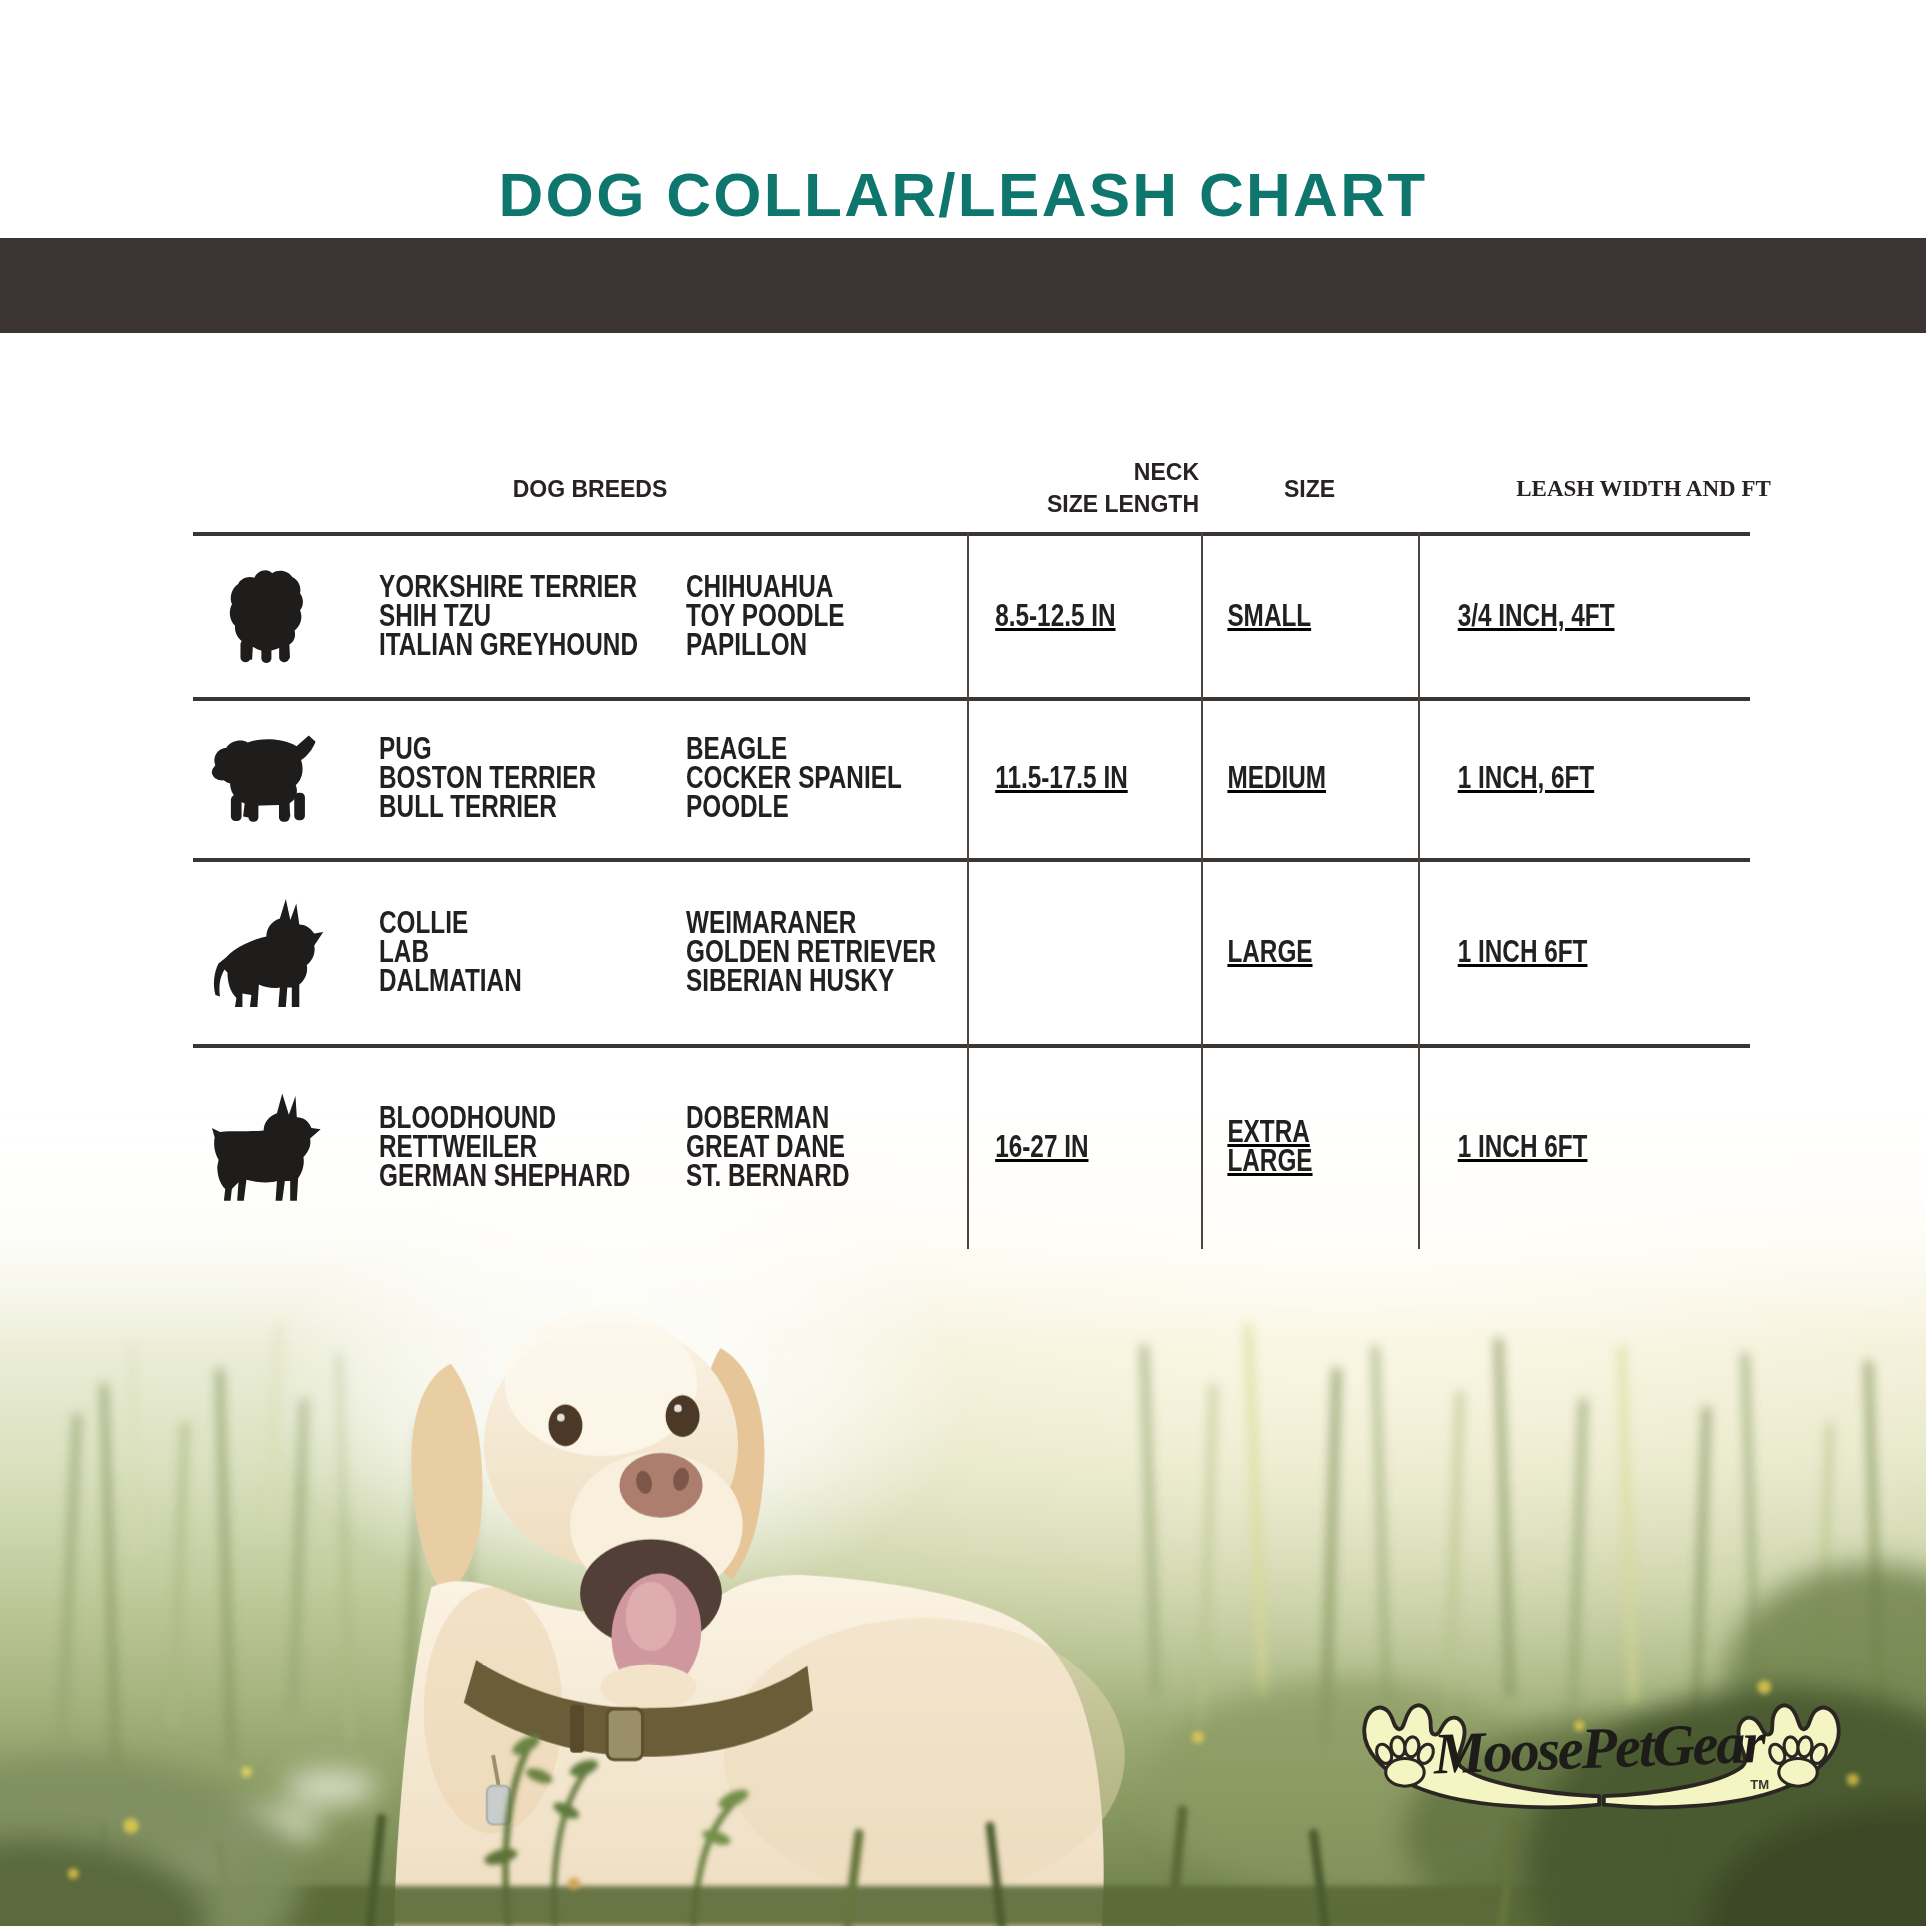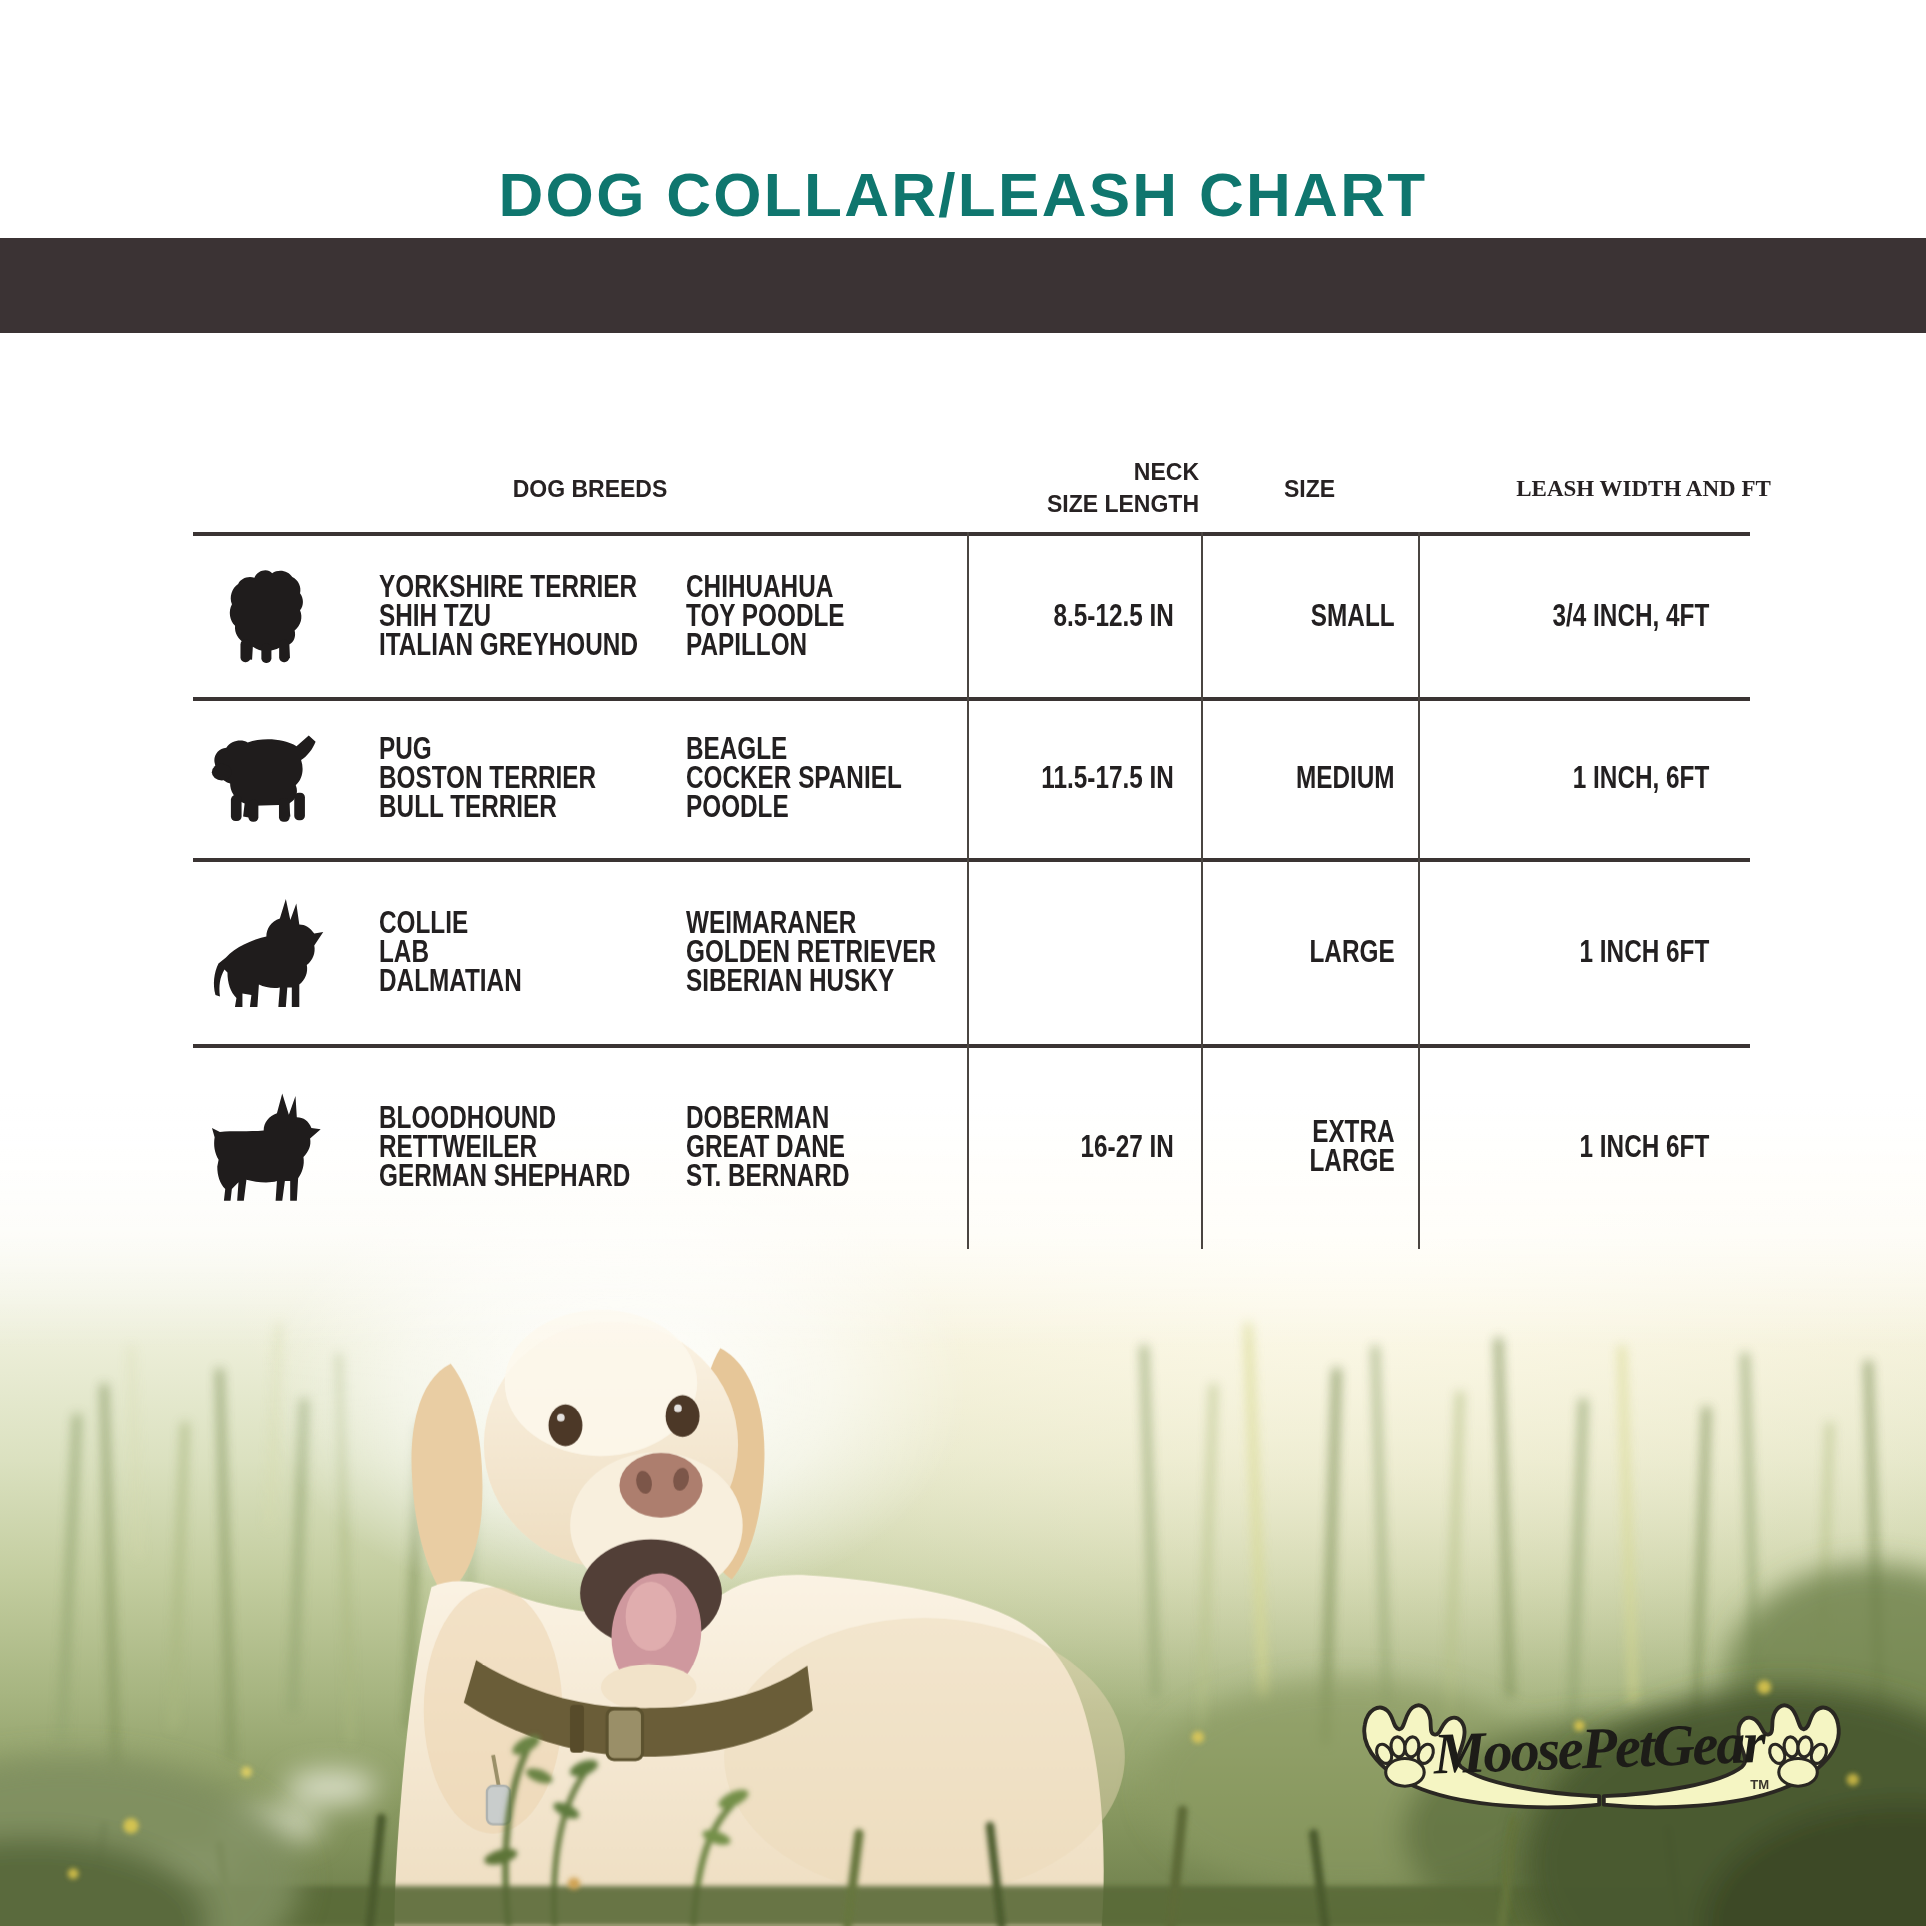--- a/index.html
+++ b/index.html
@@ -18,21 +18,21 @@
   .hdr-breeds{left:436px;top:473px;width:308px;}
   .hdr-neck{left:968px;top:456px;width:231px;text-align:right;}
   .hdr-size{left:1194px;top:473px;width:231px;}
   .hdr-leash{left:1474px;top:473px;width:339px;font-family:Liberation Serif, serif;}
   .rule-h{position:absolute;left:193px;width:1557px;height:3.9px;background:#3a3433;}
   .rule-v{position:absolute;top:532px;height:717px;width:2.3px;background:#4a4541;}
   .row{position:absolute;left:193px;width:1557px;}
   .cell{position:absolute;top:0;height:100%;display:flex;flex-direction:column;justify-content:center;}
   .cell span{display:block;line-height:29px;font-size:32px;font-weight:bold;color:#232021;white-space:nowrap;}
   .cell.lft span{transform:scaleX(.76);transform-origin:left center;}
-  .cell.ctr{text-align:right;}
+  .cell.ctr{text-align:left;text-decoration:underline;}
   .cell.ctr span{transform:scaleX(.76);transform-origin:center center;}
   .cell-icon{position:absolute;left:15.4px;top:0;width:116px;height:100%;
     display:flex;align-items:center;justify-content:center;}
   .cell-icon svg{fill:#1f1c1c;}
   .c-col1{left:186px;width:301px;}
   .c-col2{left:493px;width:293px;}
   .c-neck{left:774px;width:235px;}
   .c-size{left:1008px;width:220px;}
   .c-leash{left:1225px;width:331px;}
   

